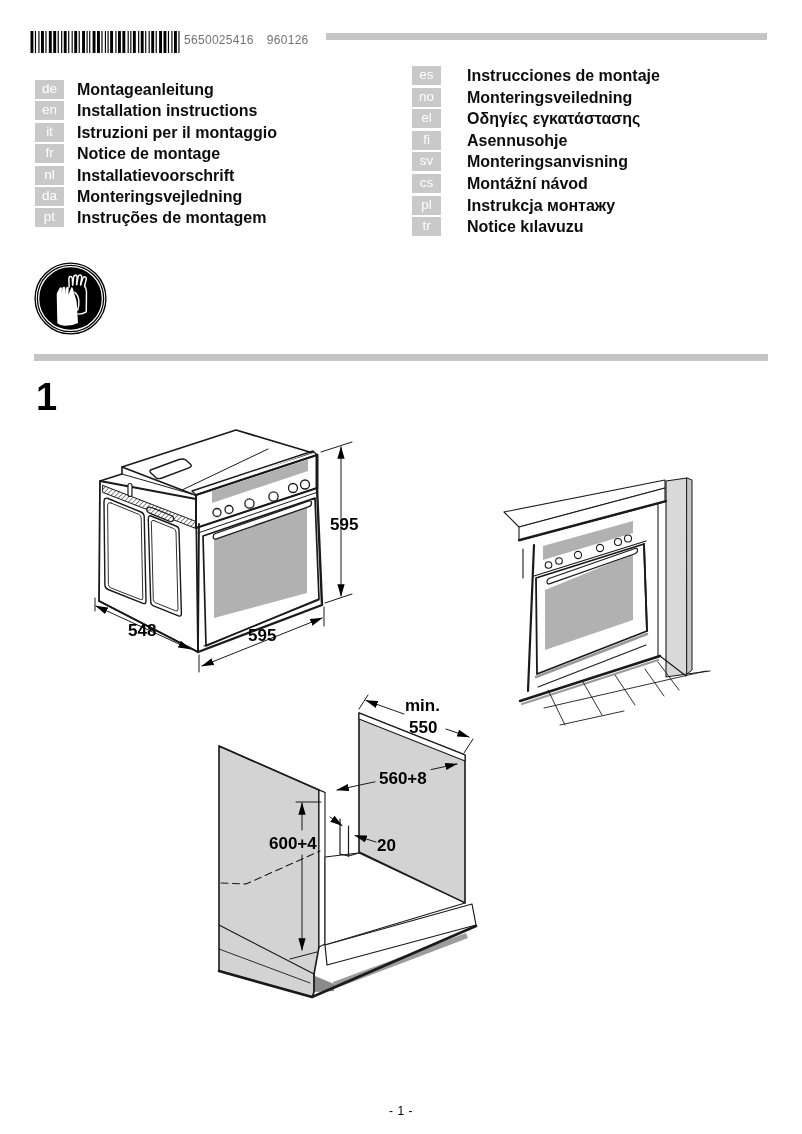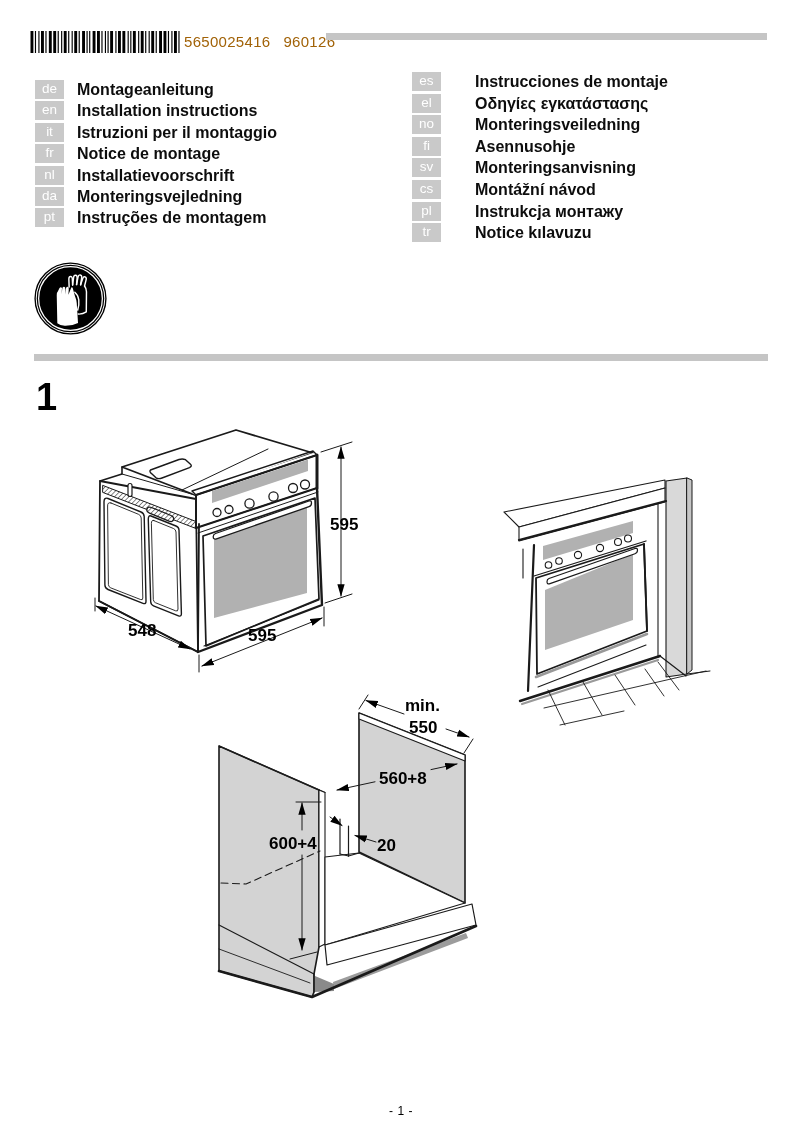--- a/index.html
+++ b/index.html
@@ -9,38 +9,38 @@
   *{margin:0;padding:0;box-sizing:border-box;}
   html,body{width:802px;height:1134px;}
   body{
     font-family:"Liberation Sans",sans-serif;
     background:var(--page-bg); color:var(--ink);
     position:relative; overflow:hidden;
   }
   .abs{position:absolute;}
   
   #barcode-wrap{left:30px;top:31px;width:300px;height:23px;}
-  #barcode-numbers{left:184px;top:33px;font-size:15px;color:#a16207;letter-spacing:0.3px;}
+  #barcode-numbers{left:184px;top:33px;font-size:12px;color:#737373;letter-spacing:0.3px;}
   #barcode-numbers .sp{display:inline-block;width:13px;}
   #topbar{left:326px;top:33px;width:441px;height:7px;background:var(--bar-gray);}
   
   .lang-col{position:absolute;}
   #lang-left{left:35px;top:80px;}
-  #lang-right{left:412px;top:72px;}
+  #lang-right{left:412px;top:66px;}
   .lang-row{display:flex;align-items:flex-start;height:21.4px;}
   #lang-right .lang-row{height:21.6px;}
   .lang-code{
     width:29px;height:19px;background:var(--box-gray);color:#ffffff;
     font-size:13.5px;line-height:18px;text-align:center;flex:0 0 29px;
   }
   .lang-label{
     margin-left:13px;font-weight:bold;font-size:16px;line-height:19px;
     white-space:nowrap;color:#0d0d0d;
   }
-  #lang-right .lang-label{margin-left:34px;}
+  #lang-right .lang-label{margin-left:26px;}
   
   #gloves-icon{left:32px;top:260px;width:77px;height:77px;}
   
   #divider{left:34px;top:354px;width:734px;height:7px;background:var(--bar-gray);}
   
   #section-number{left:36px;top:376px;font-size:38px;font-weight:bold;color:#000;}
   
   #drawing-area{left:0;top:410px;width:802px;height:610px;}
   
   #page-number{left:0;top:1104px;width:802px;text-align:center;font-size:12px;letter-spacing:0.5px;color:#000;}
@@ -136,27 +136,27 @@
     </div>
   </div>
 <div id="lang-right" class="lang-col">
 
     <div class="lang-row">
       <span class="lang-code">es</span>
       <span class="lang-label">Instrucciones de montaje</span>
     </div>
 
     <div class="lang-row">
+      <span class="lang-code">no</span>
+      <span class="lang-label">Monteringsveiledning</span>
+    </div>
+
+    <div class="lang-row">
       <span class="lang-code">el</span>
       <span class="lang-label">Οδηγίες εγκατάστασης</span>
-    </div>
-
-    <div class="lang-row">
-      <span class="lang-code">no</span>
-      <span class="lang-label">Monteringsveiledning</span>
     </div>
 
     <div class="lang-row">
       <span class="lang-code">fi</span>
       <span class="lang-label">Asennusohje</span>
     </div>
 
     <div class="lang-row">
       <span class="lang-code">sv</span>
       <span class="lang-label">Monteringsanvisning</span>

